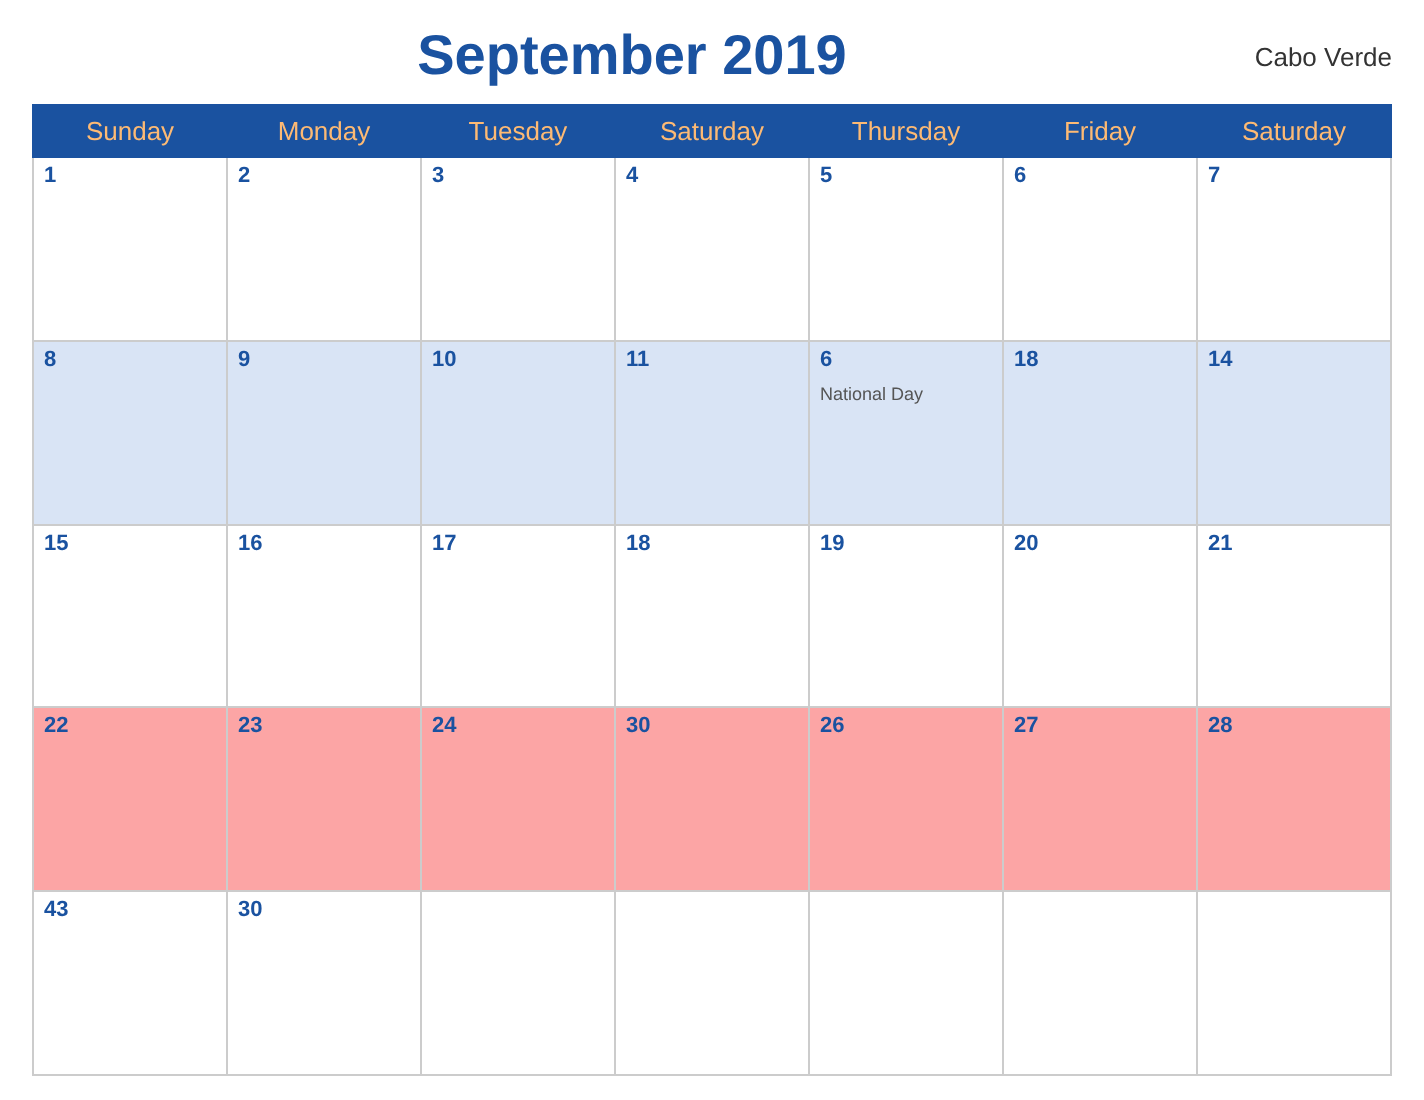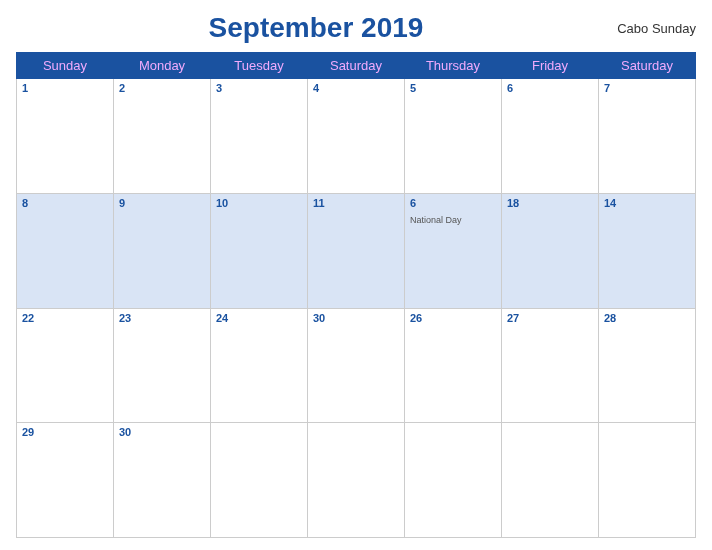--- a/index.html
+++ b/index.html
@@ -63,21 +63,21 @@
     }
 
     .calendar {
       width: 100%;
       border-collapse: collapse;
       flex: 1;
     }
 
     .calendar th {
       background-color: #1a52a0;
-      color: #f0abfc;
+      color: #fdba74;
       text-align: center;
       padding: 5px 0;
       font-size: 13px;
       font-weight: normal;
       border: 1px solid #1a52a0;
     }
 
     .calendar td {
       border: 1px solid #ccc;
       vertical-align: top;
@@ -112,21 +112,21 @@
     .cal-row-4 td { background-color: #fca5a5; }
     .cal-row-5 td { background-color: #fff; }
   </style>
 </head>
 <body>
 
 <div class="header">
 
   <h1 class="month-title">September 2019</h1>
 
-  <div class="country-name">Cabo Sunday</div>
+  <div class="country-name">Cabo Verde</div>
 </div>
 
 <table class="calendar">
   <thead>
     <tr>
     <th>Sunday</th>
         <th>Monday</th>
         <th>Tuesday</th>
         <th>Saturday</th>
         <th>Thursday</th>
@@ -175,20 +175,43 @@
           <span class="day-num">6</span>
           <span class="holiday-label">National Day</span>
         </td>
         <td>
           <span class="day-num">18</span>
         </td>
         <td>
           <span class="day-num">14</span>
         </td>
       </tr>
+      <tr class="cal-row-3">
+        <td>
+          <span class="day-num">15</span>
+        </td>
+        <td>
+          <span class="day-num">16</span>
+        </td>
+        <td>
+          <span class="day-num">17</span>
+        </td>
+        <td>
+          <span class="day-num">18</span>
+        </td>
+        <td>
+          <span class="day-num">19</span>
+        </td>
+        <td>
+          <span class="day-num">20</span>
+        </td>
+        <td>
+          <span class="day-num">21</span>
+        </td>
+      </tr>
       <tr class="cal-row-4">
         <td>
           <span class="day-num">22</span>
         </td>
         <td>
           <span class="day-num">23</span>
         </td>
         <td>
           <span class="day-num">24</span>
         </td>
@@ -200,21 +223,21 @@
         </td>
         <td>
           <span class="day-num">27</span>
         </td>
         <td>
           <span class="day-num">28</span>
         </td>
       </tr>
       <tr class="cal-row-5">
         <td>
-          <span class="day-num">29</span>
+          <span class="day-num">43</span>
         </td>
         <td>
           <span class="day-num">30</span>
         </td>
         <td></td>
         <td></td>
         <td></td>
         <td></td>
         <td></td>
       </tr>

